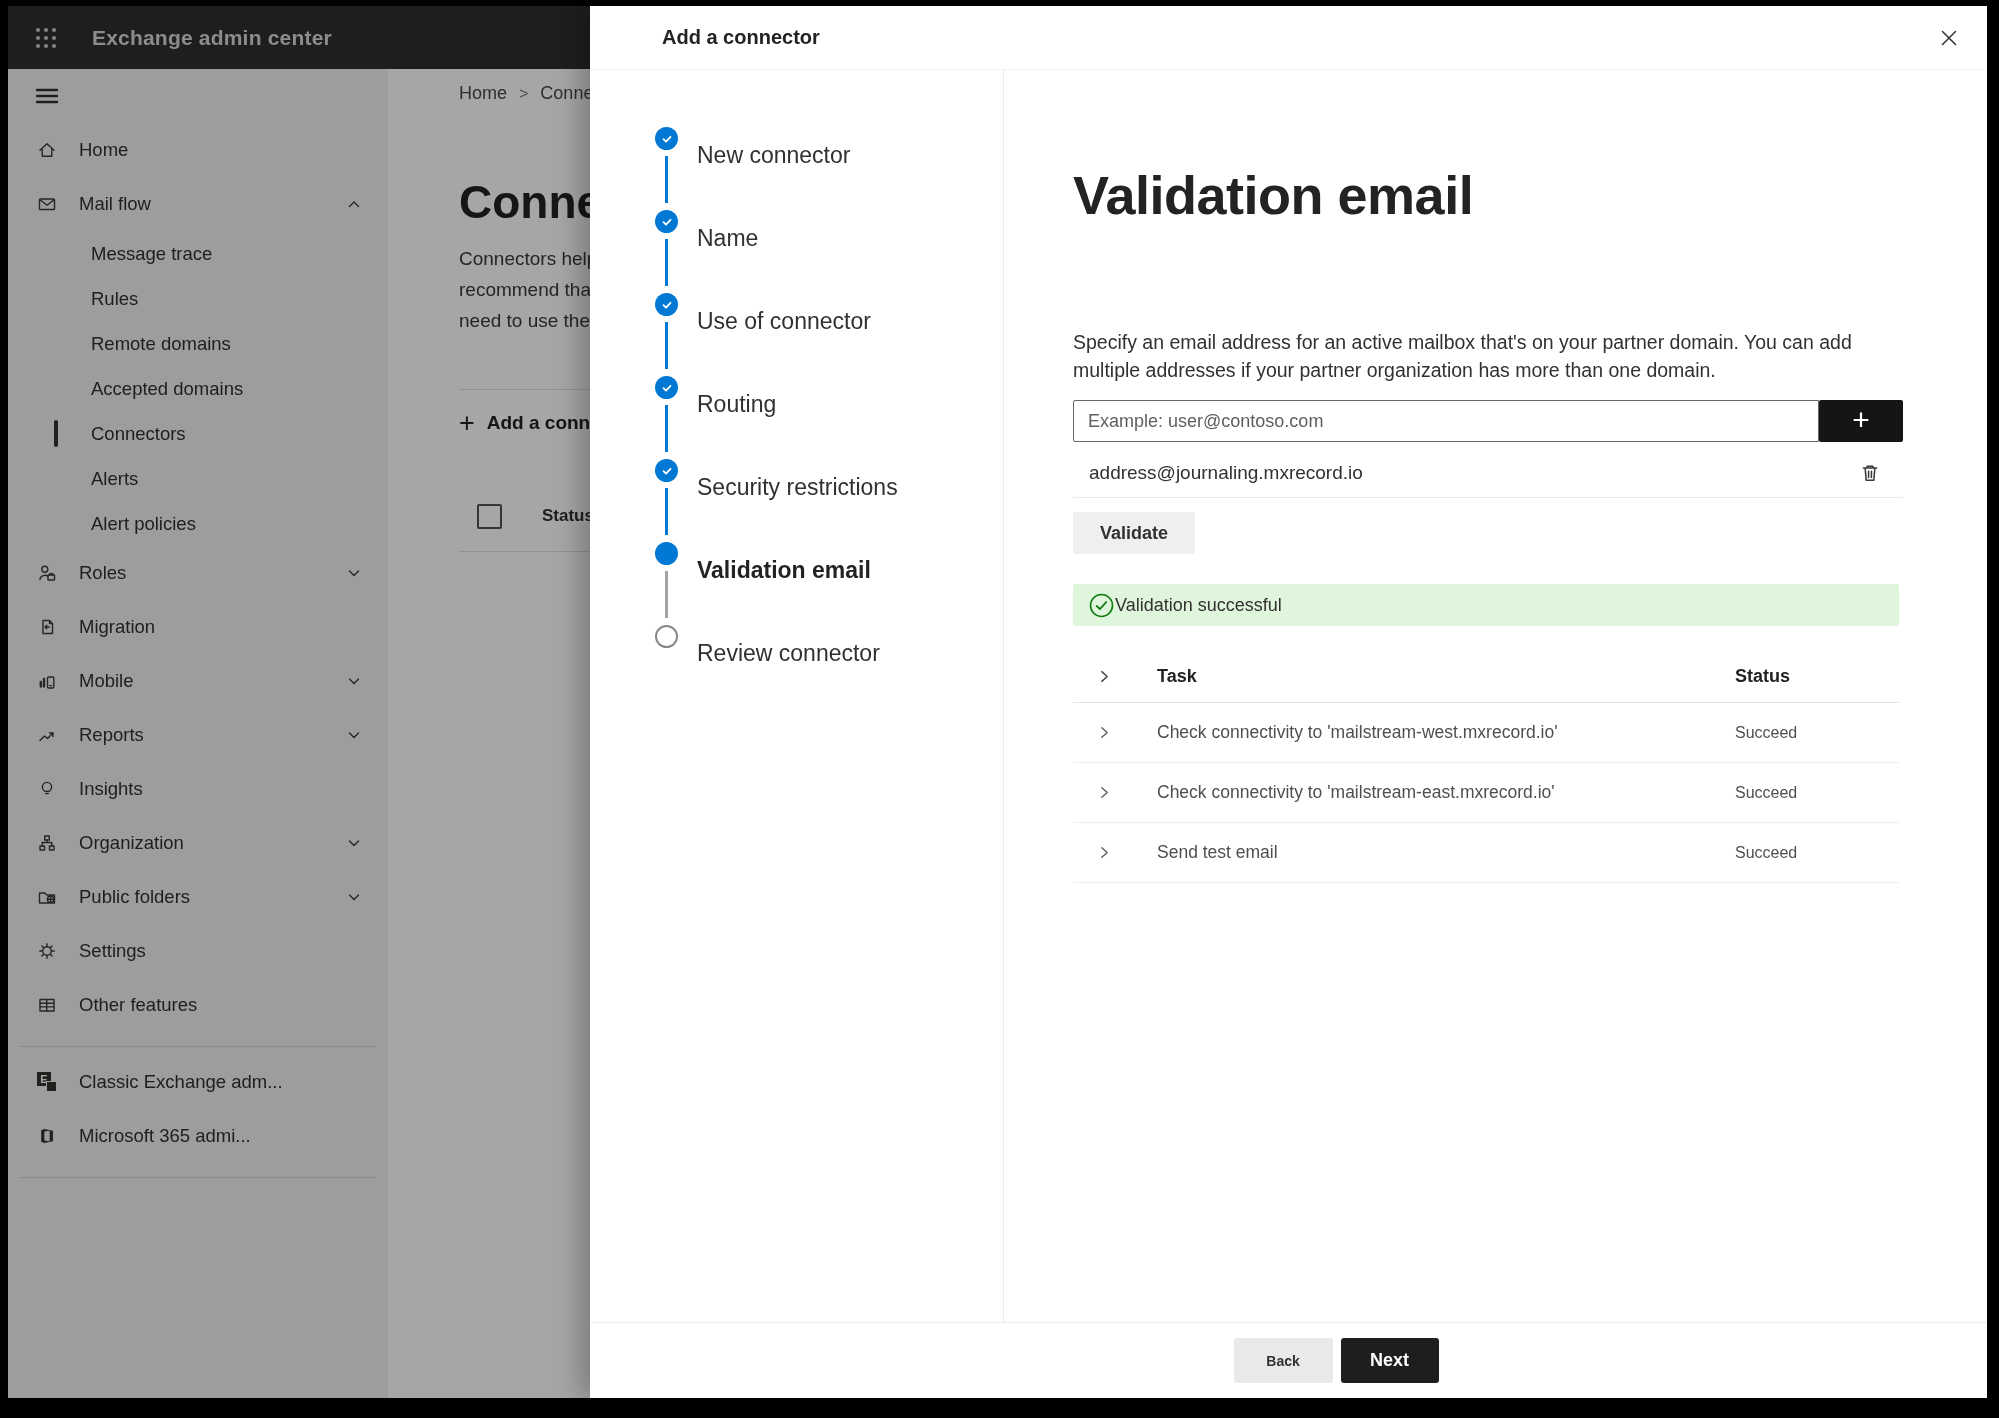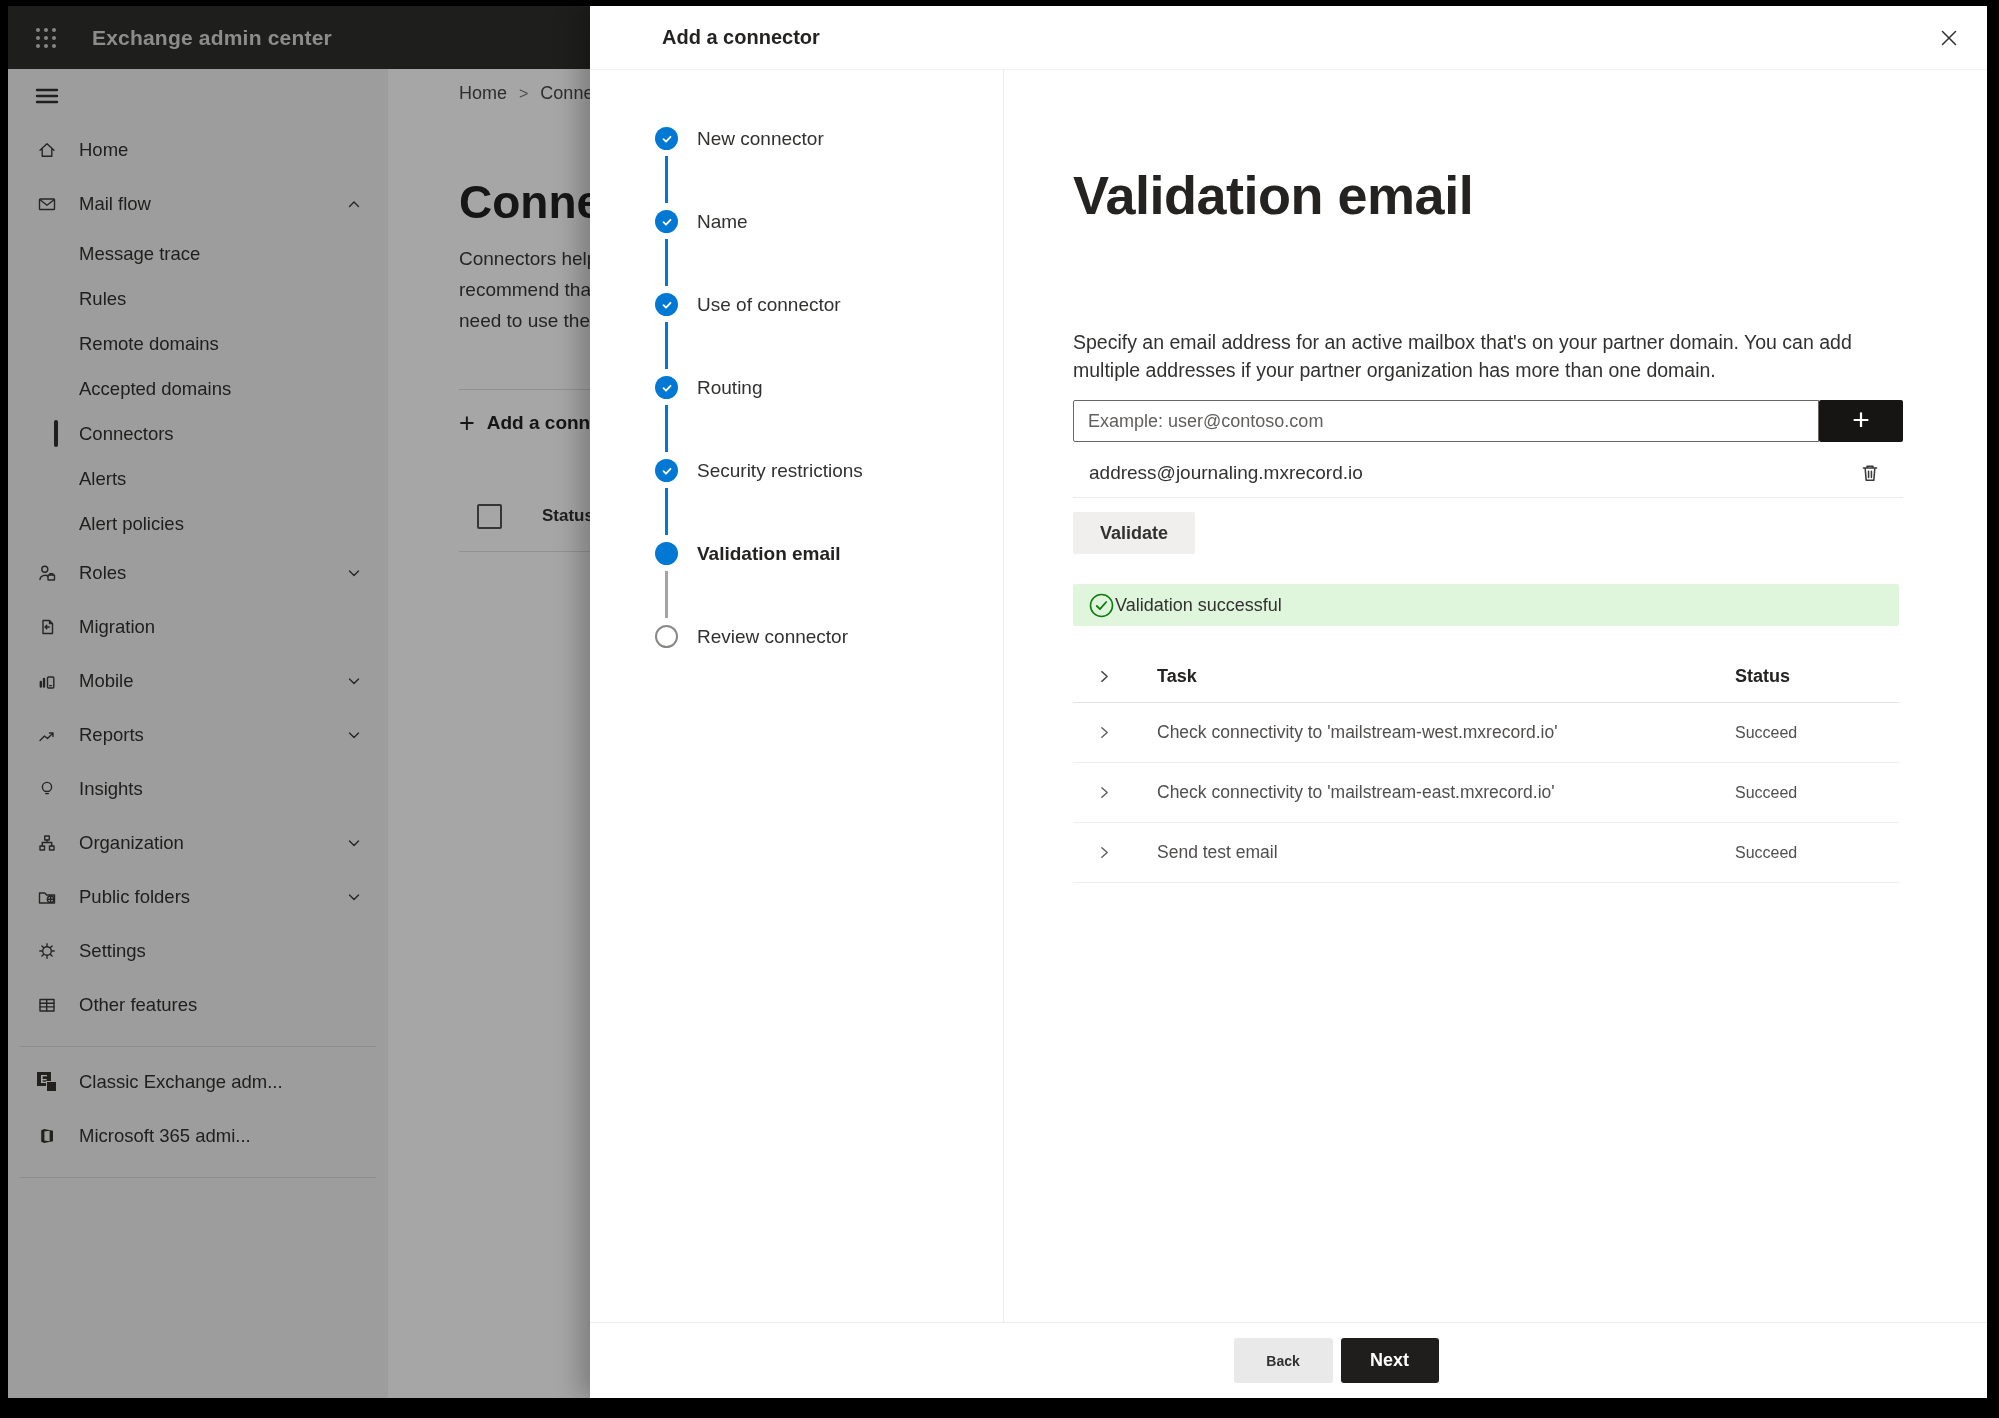--- a/index.html
+++ b/index.html
@@ -12,21 +12,21 @@
   .waffle{width:40px;height:40px;display:flex;align-items:center;justify-content:center;cursor:pointer;}
   .topbar-title{color:#d8d8d8;font-size:21px;font-weight:600;margin-left:26px;letter-spacing:.2px;}
 
   
   .sidebar{position:absolute;left:0;top:63px;bottom:0;width:380px;background:#f3f2f1;box-sizing:border-box;overflow:hidden;}
   .burger-row{height:54px;display:flex;align-items:center;padding-left:26px;}
   .nav-item{height:54px;display:flex;align-items:center;padding-left:28px;padding-right:26px;box-sizing:border-box;font-size:18.5px;color:#323130;cursor:pointer;position:relative;}
   .nav-item .nav-ic{width:22px;height:22px;flex:none;display:flex;align-items:center;justify-content:center;}
   .nav-item .nav-label{margin-left:21px;white-space:nowrap;}
   .nav-item.sub{height:45px;padding-left:71px;}
-  .nav-item.sub .nav-label{margin-left:0;}
+  .nav-item.sub .nav-label{margin-left:12px;}
   .nav-item .nav-chev{margin-left:auto;display:flex;}
   .nav-item.selected::before{content:"";position:absolute;left:46px;top:9px;width:4px;height:27px;background:#323130;border-radius:2px;}
   .nav-div{height:1px;background:#d8d6d4;margin:14px 12px 8px 12px;}
   .icstroke{stroke:#3b3a39;fill:none;stroke-width:1.4;stroke-linecap:round;stroke-linejoin:round;}
   .ex-logo{width:20px;height:20px;position:relative;}
   .ex-logo .exa{position:absolute;left:0;top:0;width:14px;height:14px;background:#35332f;color:#fff;font-size:11px;font-weight:700;display:flex;align-items:center;justify-content:center;}
   .ex-logo .exa::after{content:"E";}
   .ex-logo .exb{position:absolute;right:0;bottom:0;width:9px;height:9px;background:#35332f;border:1.5px solid #f3f2f1;box-sizing:content-box;}
 
   
@@ -53,21 +53,21 @@
   .close-btn{position:absolute;right:18px;top:12px;width:40px;height:40px;border:none;background:transparent;display:flex;align-items:center;justify-content:center;cursor:pointer;padding:0;}
 
   .panel-body{flex:1;display:flex;min-height:0;}
 
   
   .stepper{width:414px;flex:none;border-right:1px solid #ececeb;box-sizing:border-box;padding-top:57px;padding-left:65px;}
   .step{height:83px;position:relative;display:flex;align-items:flex-start;cursor:pointer;}
   .dot{width:23px;height:23px;border-radius:50%;flex:none;display:flex;align-items:center;justify-content:center;box-sizing:border-box;}
   .dot.done,.dot.current{background:#0078d4;}
   .dot.todo{background:#fff;border:2px solid #8a8886;}
-  .step-label{margin-left:19px;font-size:19px;line-height:23px;color:#323130;white-space:nowrap;}
+  .step-label{margin-left:19px;font-size:23px;line-height:23px;color:#323130;white-space:nowrap;margin-top:17px;}
   .step.current .step-label{font-weight:700;color:#242322;}
   .step::after{content:"";position:absolute;left:10px;top:29px;width:3px;height:47px;background:#0078d4;}
   .step.last::after{display:none;}
   .step.gray-line::after{background:#a6a4a2;}
 
   
   .pcontent{flex:1;padding:0 80px 0 69px;box-sizing:border-box;overflow:hidden;}
   .v-heading{margin:95px 0 0 0;font-size:54px;line-height:60px;font-weight:700;color:#242322;letter-spacing:-.5px;}
   .v-desc{margin-top:104px;font-size:19.5px;line-height:27.5px;color:#323130;max-width:790px;}
   .email-row{margin-top:16px;display:flex;width:830px;height:42px;}

